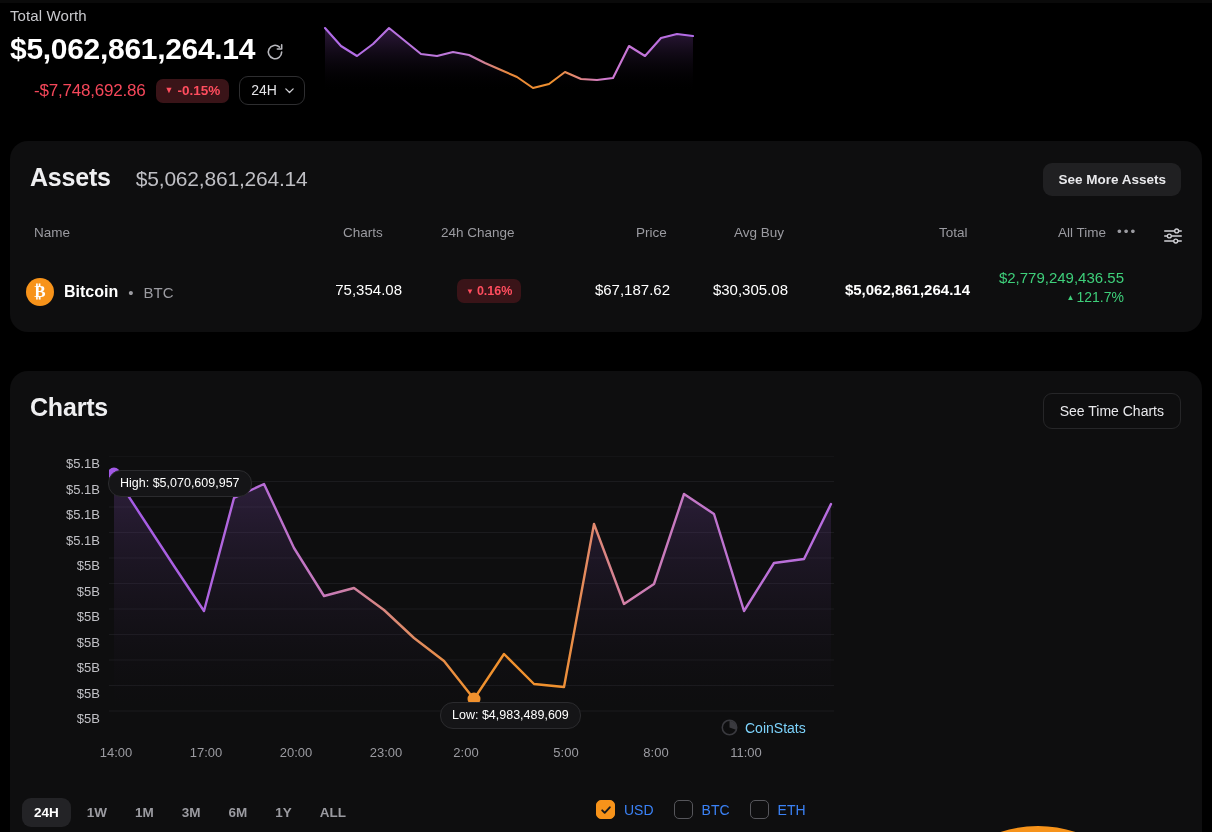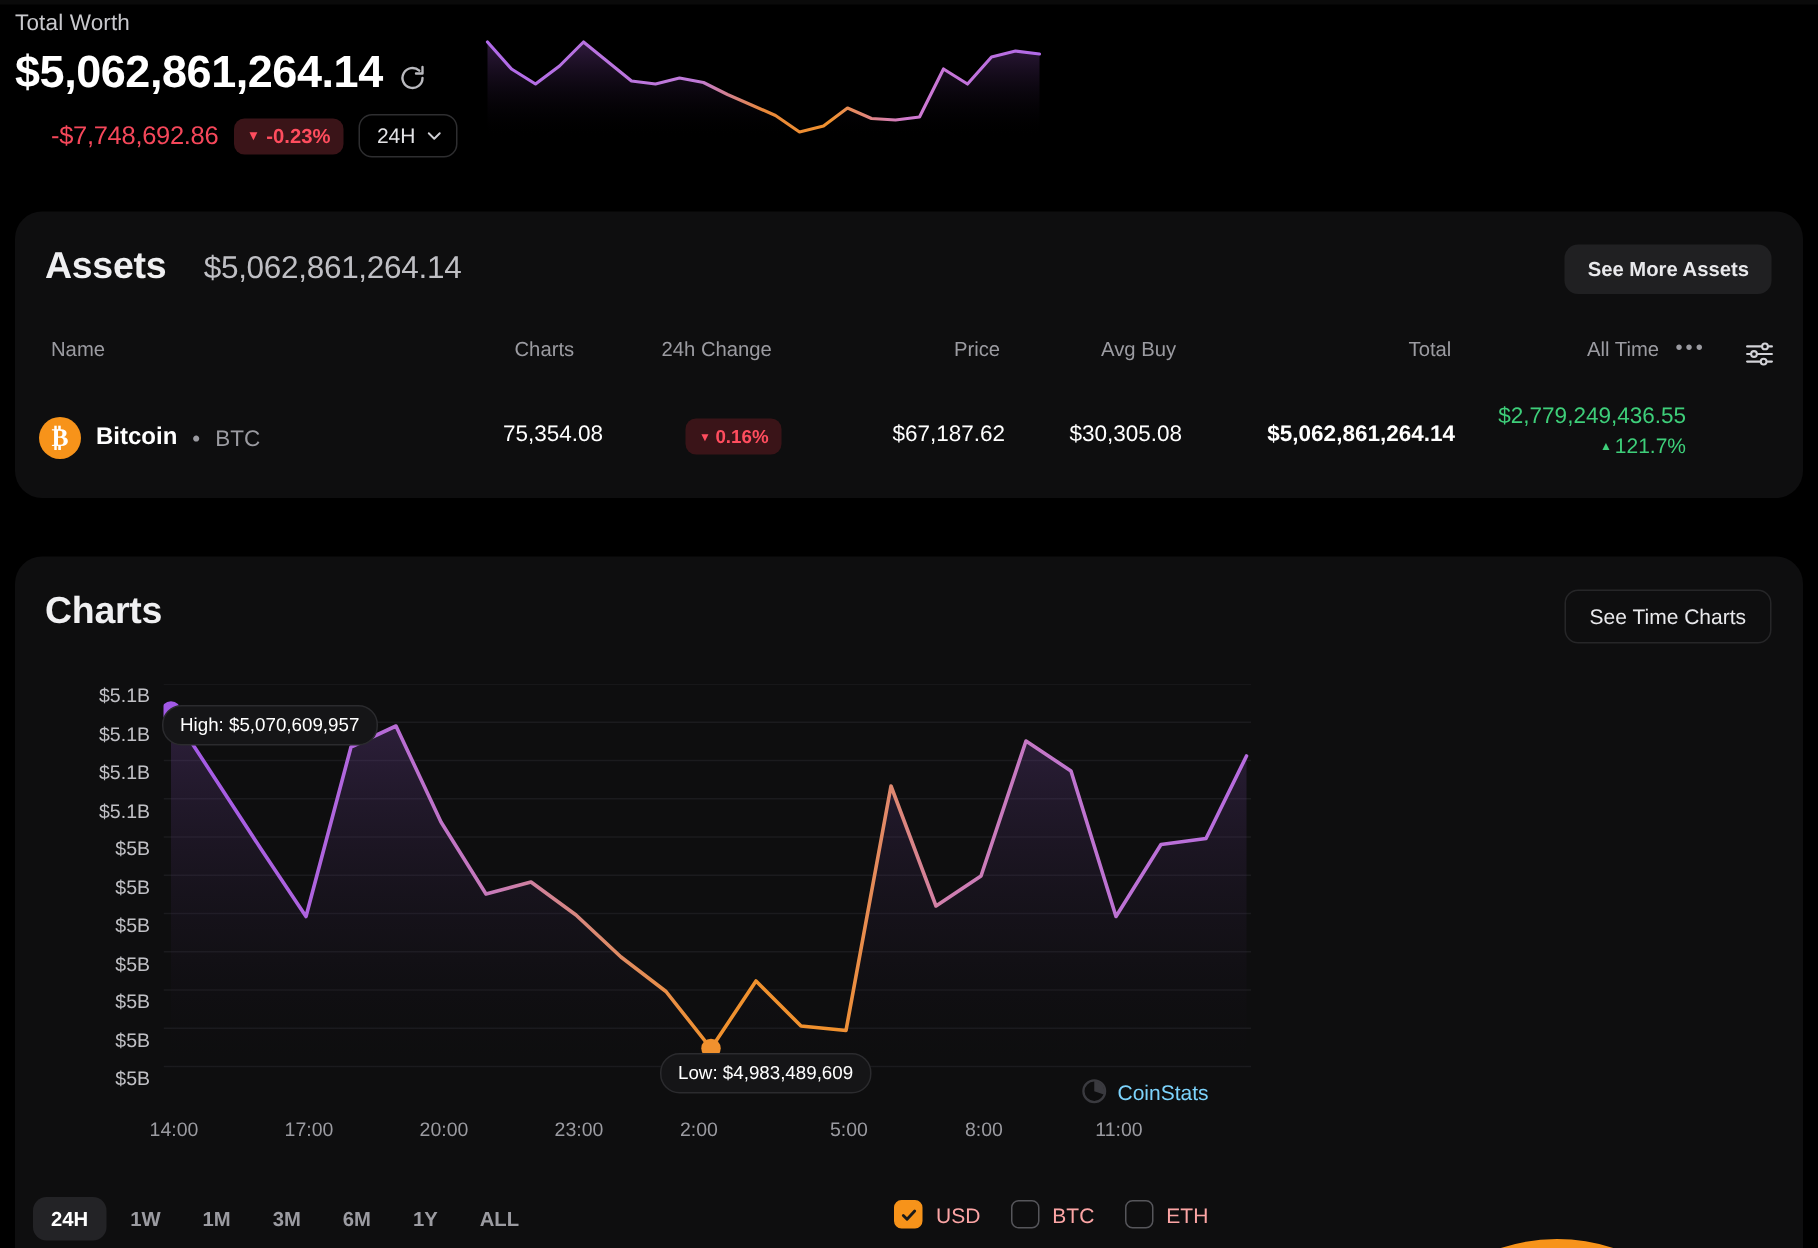--- a/index.html
+++ b/index.html
@@ -125,21 +125,21 @@
   .tf-btn.active { background: #232326; color: #ffffff; }
 
   .cur-row { position: absolute; left: 596px; top: 800px; display: flex; align-items: center; gap: 20px; }
   .cur-item { display: flex; align-items: center; gap: 9px; }
   .cb {
     width: 19px; height: 19px; border-radius: 5px;
     border: 1.6px solid #56565b; background: transparent;
     display: flex; align-items: center; justify-content: center;
   }
   .cb.checked { background: #f7931a; border-color: #f7931a; }
-  .cur-label { font-size: 14px; color: #fca5a5; }
+  .cur-label { font-size: 14px; color: #3b82f6; }
   .topbar { position: absolute; left: 0; top: 0; width: 1212px; height: 3px; background: #0a0a0a; }
 </style>
 </head>
 <body>
 
 <div class="topbar"></div>
 
 <div class="header">
   <div class="tw-label">Total Worth</div>
 
@@ -148,21 +148,21 @@
     <svg class="refresh-icon" viewBox="0 0 24 24">
       <path d="M20 12a8 8 0 1 1-2.6-5.9" fill="none" stroke="#b9b9be" stroke-width="1.9" stroke-linecap="round"></path>
       <path d="M20 3.2V8.4h-5.2" fill="none" stroke="#b9b9be" stroke-width="1.9" stroke-linecap="round" stroke-linejoin="round"></path>
     </svg>
   </div>
 
   <div class="tw-sub">
     <div class="tw-change-abs">-$7,748,692.86</div>
     <div class="pill-neg">
       <span class="tri">▼</span>
-      <span>-0.23%</span>
+      <span>-0.15%</span>
     </div>
     <div class="range-select">
       <span>24H</span>
       <svg class="chev" viewBox="0 0 12 12">
         <path d="M2 4.2 6 8.2 10 4.2" fill="none" stroke="#cfcfd4" stroke-width="1.4" stroke-linecap="round" stroke-linejoin="round"></path>
       </svg>
     </div>
   </div>
 
   <svg class="spark" viewBox="0 0 373 84" preserveAspectRatio="none">

